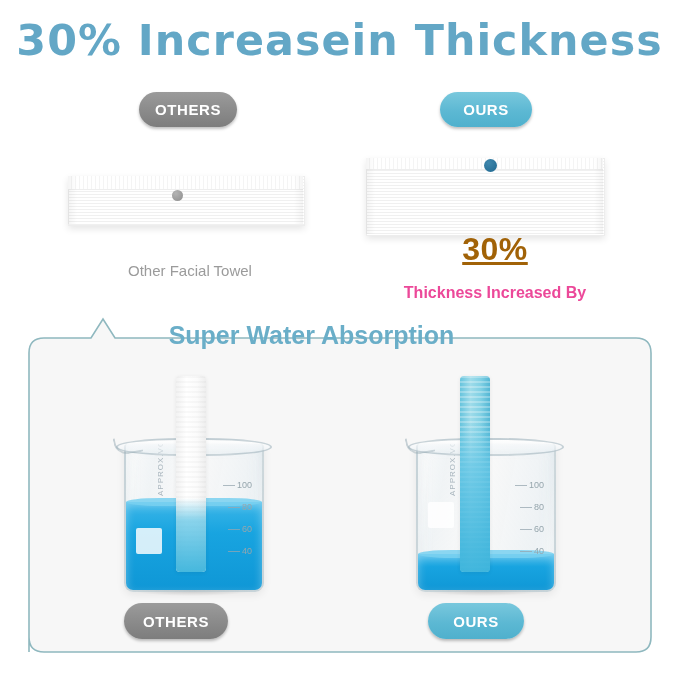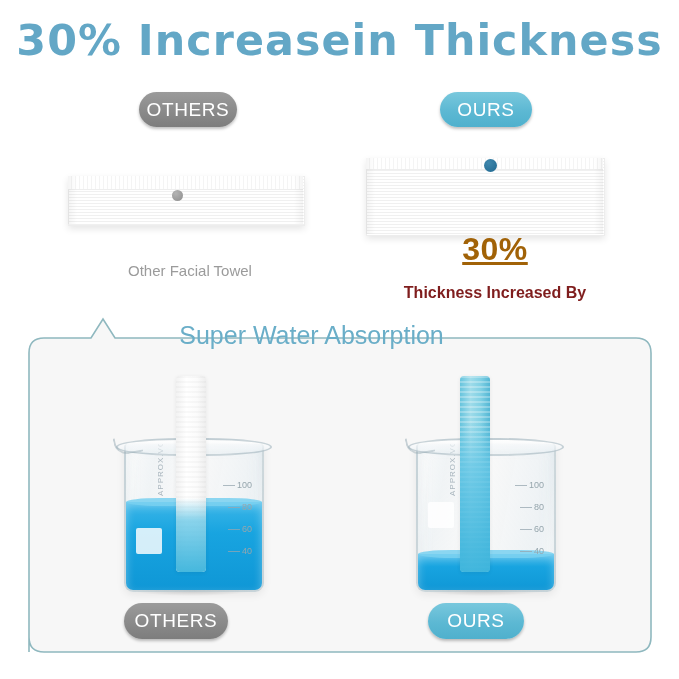--- a/index.html
+++ b/index.html
@@ -33,22 +33,22 @@
   }
 
   
   .badge {
     position: absolute;
     display: flex;
     align-items: center;
     justify-content: center;
     border-radius: 999px;
     color: #ffffff;
-    font-weight: 400;
-    font-size: 19px;
+    font-weight: 700;
+    font-size: 15px;
     letter-spacing: 0.6px;
     box-shadow: 0 2px 3px rgba(0,0,0,0.25);
     user-select: none;
     text-align: right;
   }
   .badge-others {
     background: linear-gradient(180deg, #9b9b9b 0%, #8a8a8a 55%, #7d7d7d 100%);
   }
   .badge-ours {
     background: linear-gradient(180deg, #79c8dd 0%, #5cb8d3 55%, #4fb0cd 100%);
@@ -126,30 +126,30 @@
     color: #a16207;
     letter-spacing: 0.5px;
     text-decoration: underline;
   }
   .cap-percent-sub {
     position: absolute;
     left: 360px; top: 284px; width: 270px;
     text-align: center;
     font-size: 16px;
     font-weight: 600;
-    color: #7f1d1d;
+    color: #ec4899;
   }
 
   
   .section-heading {
     position: absolute;
     left: 0; top: 321px; width: 623px;
     text-align: center;
     font-size: 25px;
-    font-weight: 400;
+    font-weight: 700;
     color: #6aaec8;
     z-index: 5;
   }
 
   
   .panel-wrap {
     position: absolute;
     left: 28px; top: 317px;
     width: 624px; height: 336px;
   }

